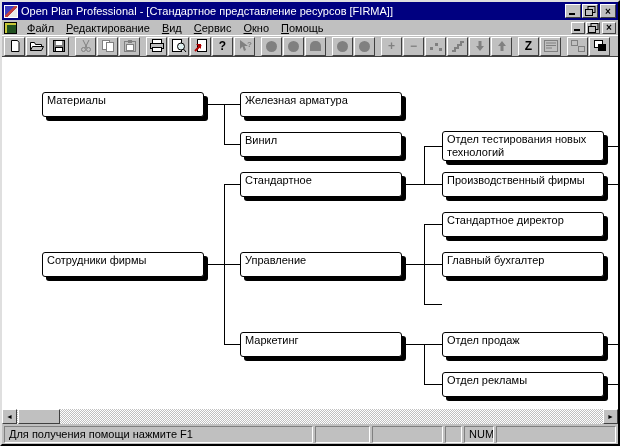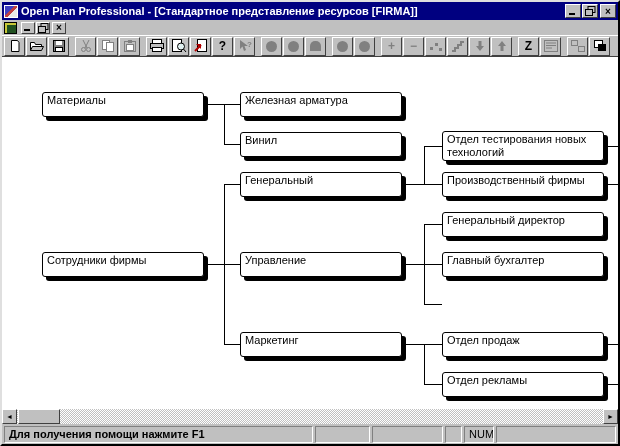--- a/index.html
+++ b/index.html
@@ -7,21 +7,21 @@
   body { font-family:"Liberation Sans",sans-serif; font-size:11px; background:#c0c0c0; }
   .window { width:620px; height:446px; background:#c0c0c0; display:flex; flex-direction:column;
             border:2px solid; border-color:#dfdfdf #000 #000 #dfdfdf; }
 
   
   .titlebar { height:18px; background:#000080; color:#fff; display:flex; align-items:center;
               padding:0 2px; flex:0 0 auto; }
   .app-icon { width:14px; height:13px; margin-right:3px; flex:0 0 auto;
               background:linear-gradient(135deg,#4040c0 0 40%,#c04040 40% 60%,#e8e8e8 60% 100%);
               border:1px solid #fff; }
-  .title-text { font-weight:bold; font-size:11px; white-space:nowrap; overflow:hidden; flex:1 1 auto; }
+  .title-text { font-weight:normal; font-size:11px; white-space:nowrap; overflow:hidden; flex:1 1 auto; }
   .winbtns { display:flex; gap:1px; }
   .wbtn { width:16px; height:14px; background:#c0c0c0; border:1px solid; border-color:#fff #404040 #404040 #fff;
           display:flex; align-items:center; justify-content:center; color:#000; font-size:10px; font-weight:bold; }
   .wbtn svg { display:block; }
   .wbtn.close { margin-left:1px; }
 
   
   .menubar { height:15px; display:flex; align-items:center; padding:0 2px; flex:0 0 auto; }
   .mdi-icon { width:13px; height:12px; margin-right:4px; background:#205020;
               border:1px solid #000; box-shadow:inset 2px 2px 0 #c8c838; }
@@ -59,21 +59,21 @@
   .sbtn { width:15px; height:15px; background:#c0c0c0; border:1px solid; border-color:#fff #404040 #404040 #fff;
           display:flex; align-items:center; justify-content:center; font-size:7px; color:#000; flex:0 0 auto; }
   .sbtn.right { margin-left:auto; }
   .sthumb { position:absolute; left:16px; top:0; width:42px; height:15px; background:#c0c0c0;
             border:1px solid; border-color:#fff #404040 #404040 #fff; }
 
   
   .statusbar { height:20px; flex:0 0 auto; display:flex; gap:2px; padding:2px 2px 1px 2px; align-items:stretch; }
   .panel { border:1px solid; border-color:#808080 #fff #fff #808080; padding:1px 4px; white-space:nowrap;
            overflow:hidden; font-size:11px; }
-  .p-msg { flex:1 1 auto;font-weight:bold; }
+  .p-msg { flex:1 1 auto; }
   .p1 { flex:0 0 55px; } .p2 { flex:0 0 71px; } .p3 { flex:0 0 17px; }
   .p-num { flex:0 0 30px; text-align:center; } .p4 { flex:0 0 120px; }
 </style>
 </head>
 <body>
 
 <div class="window">
 
   <div class="titlebar">
     <div class="app-icon"></div>
@@ -91,20 +91,28 @@
           </svg>
       </div>
       <div class="wbtn close">
         <span>×</span>
       </div>
     </div>
   </div>
 
   <div class="menubar">
     <div class="mdi-icon"></div>
+    <div class="menu-items">
+      <span class="menu-item">Файл</span>
+      <span class="menu-item">Редактирование</span>
+      <span class="menu-item">Вид</span>
+      <span class="menu-item">Сервис</span>
+      <span class="menu-item">Окно</span>
+      <span class="menu-item">Помощь</span>
+    </div>
     <div class="winbtns">
       <div class="wbtn mdi-btn">
         <svg width="10" height="9">
             <rect x="1" y="6" width="6" height="2" fill="#000"></rect>
           </svg>
       </div>
       <div class="wbtn mdi-btn">
         <svg width="11" height="10">
             <rect x="3" y="0.5" width="7" height="6" fill="#c0c0c0" stroke="#000"></rect>
             <rect x="0.5" y="3.5" width="7" height="6" fill="#c0c0c0" stroke="#000"></rect>
@@ -254,27 +262,27 @@
       </div>
   </div>
 
   <div class="canvas">
 
     <div class="node" style="left:40px;top:35px"><span>Материалы</span></div>
     <div class="node" style="left:40px;top:195px"><span>Сотрудники фирмы</span></div>
 
     <div class="node" style="left:238px;top:35px"><span>Железная арматура</span></div>
     <div class="node" style="left:238px;top:75px"><span>Винил</span></div>
-    <div class="node" style="left:238px;top:115px"><span>Генеральный</span></div>
+    <div class="node" style="left:238px;top:115px"><span>Стандартное</span></div>
     <div class="node" style="left:238px;top:195px"><span>Управление</span></div>
     <div class="node" style="left:238px;top:275px"><span>Маркетинг</span></div>
 
     <div class="node tall" style="left:440px;top:74px"><span>Отдел тестирования новых технологий</span></div>
     <div class="node" style="left:440px;top:115px"><span>Производственный фирмы</span></div>
-    <div class="node" style="left:440px;top:155px"><span>Генеральный директор</span></div>
+    <div class="node" style="left:440px;top:155px"><span>Стандартное директор</span></div>
     <div class="node" style="left:440px;top:195px"><span>Главный бухгалтер</span></div>
     <div class="node" style="left:440px;top:275px"><span>Отдел продаж</span></div>
     <div class="node" style="left:440px;top:315px"><span>Отдел рекламы</span></div>
 
     <div class="hl" style="left:206px;top:47px;width:17px"></div>
     <div class="vl" style="left:222px;top:47px;height:41px"></div>
     <div class="hl" style="left:222px;top:47px;width:16px"></div>
     <div class="hl" style="left:222px;top:87px;width:16px"></div>
 
     <div class="hl" style="left:206px;top:207px;width:17px"></div>

